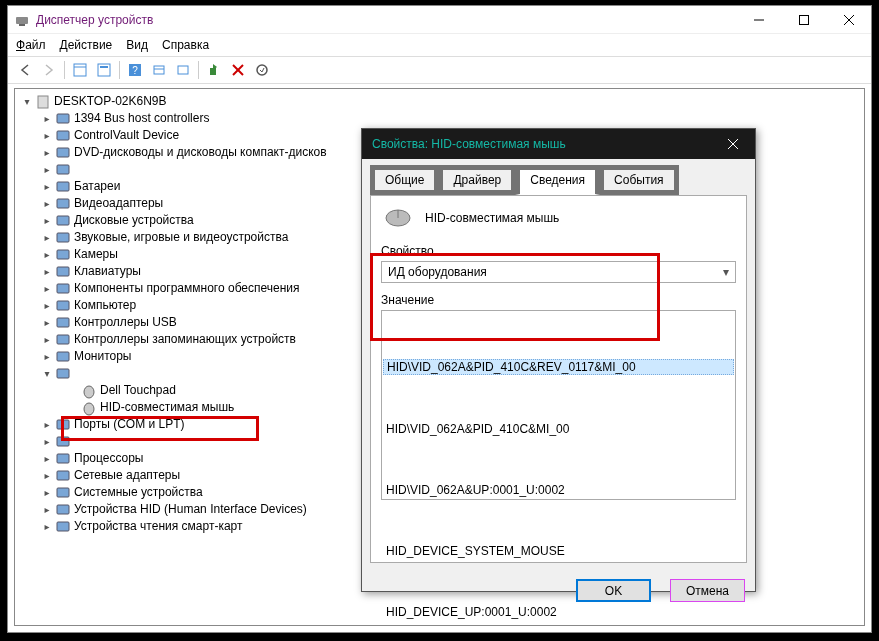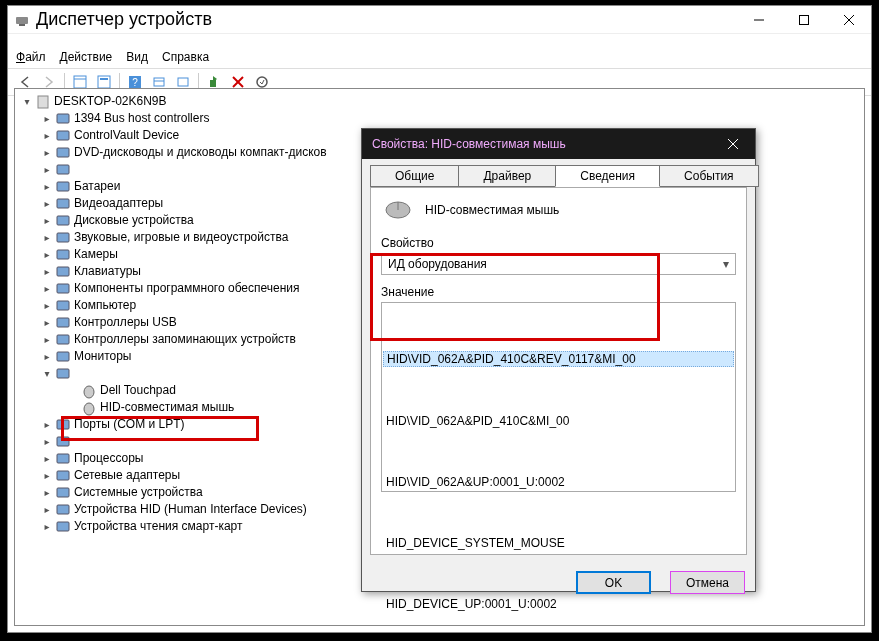--- a/index.html
+++ b/index.html
@@ -1,45 +1,45 @@
 <!DOCTYPE html>
 <html><head>
 <meta charset="utf-8">
 <style>
   * { box-sizing: border-box; font-family: "Segoe UI", Tahoma, sans-serif; }
   body { margin: 0; background: #000; width: 879px; height: 641px; overflow: hidden; font-size: 12px; }
   .window { position: absolute; background: #fff; border: 1px solid #888; }
   .main-window { left: 7px; top: 5px; width: 865px; height: 628px; }
   .titlebar { height: 28px; display: flex; align-items: center; padding-left: 6px; background: #fff; border-bottom: 1px solid #eee; }
   .titlebar .icon { width: 16px; height: 16px; margin-right: 6px; }
-  .titlebar .title { flex: 1; color: #000000; font-size: 18px; }
+  .titlebar .title { flex: 1; color: #701a75; font-size: 12px; }
   .win-controls { display: flex; }
   .win-btn { width: 45px; height: 28px; display: flex; align-items: center; justify-content: center; color: #000; }
-  .menubar { display: flex; padding: 2px 8px; gap: 14px; height: 22px; align-items: center; margin-top: 12px; }
+  .menubar { display: flex; padding: 2px 8px; gap: 14px; height: 22px; align-items: center; }
   .menubar span { font-size: 12px; }
   .menubar span u { text-decoration: underline; }
   .toolbar { display: flex; align-items: center; padding: 2px 6px; height: 28px; border-top: 1px solid #ddd; border-bottom: 1px solid #ddd; gap: 2px; }
   .tool-btn { width: 22px; height: 22px; display:flex; align-items:center; justify-content:center; }
   .tool-sep { width: 1px; height: 18px; background: #ccc; margin: 0 2px; }
   .tree-area { position: absolute; top: 82px; bottom: 6px; left: 6px; right: 6px; border: 1px solid #888; overflow: hidden; background:#fff; }
   .tree { padding: 4px 0 0 4px; font-size: 12px; line-height: 17px; }
   .tree-row { display: flex; align-items: center; white-space: nowrap; }
   .expander { width: 12px; text-align: center; color:#555; font-size:10px; margin-right:2px; }
   .node-icon { width: 16px; height: 16px; margin-right: 3px; display:inline-block; }
   .indent0 { padding-left: 2px; }
   .indent1 { padding-left: 22px; }
   .indent2 { padding-left: 48px; }
   .highlight-red { position: absolute; border: 3px solid #d40000; pointer-events: none; }
   
   .dialog { left: 361px; top: 128px; width: 395px; height: 464px; background:#f0f0f0; border:1px solid #555; box-shadow:2px 2px 8px rgba(0,0,0,.4);}
-  .dlg-titlebar { background:#1a1a1a; height:30px; display:flex; align-items:center; padding-left:10px; color:#f0abfc; }
+  .dlg-titlebar { background:#1a1a1a; height:30px; display:flex; align-items:center; padding-left:10px; color:#14b8a6; }
   .dlg-titlebar .title { flex:1; font-size:12px; }
   .dlg-close { width:45px; height:30px; display:flex; align-items:center; justify-content:center; color:#fff; }
   .tabs { display:flex; padding:6px 8px 0 8px; }
-  .tab { padding:3px 24px; border:1px solid #737373; background:#f0f0f0; font-size:12px; margin-right:-1px; position:relative; }
+  .tab { padding:3px 10px; border:5px solid #737373; background:#f0f0f0; font-size:12px; margin-right:-1px; position:relative; }
   .tab.active { background:#fff; border-bottom:1px solid #fff; z-index:2; }
   .tab-body { margin:0 8px 8px 8px; border:1px solid #aaa; background:#fff; padding:10px; height:368px; position:relative; }
   .device-row { display:flex; align-items:center; margin-bottom:14px; }
   .device-row .icon { width:34px; height:24px; margin-right:10px; }
   .field-label { font-size:12px; margin-bottom:3px; }
   .combo { width:100%; height:22px; border:1px solid #aaa; background:#fff; display:flex; align-items:center; padding:0 6px; position:relative; font-size:12px; }
   .combo::after { content:"▾"; position:absolute; right:6px; color:#555; }
   .listbox { width:100%; height:190px; border:1px solid #aaa; background:#fff; font-family:"Segoe UI", sans-serif; font-size:12px; padding:1px; margin-top:2px; }
   .listbox div { padding:0 3px; white-space:nowrap;margin-top:47px; }
   .listbox .selected { background:#cde8ff; border:1px dotted #77aadd; }

